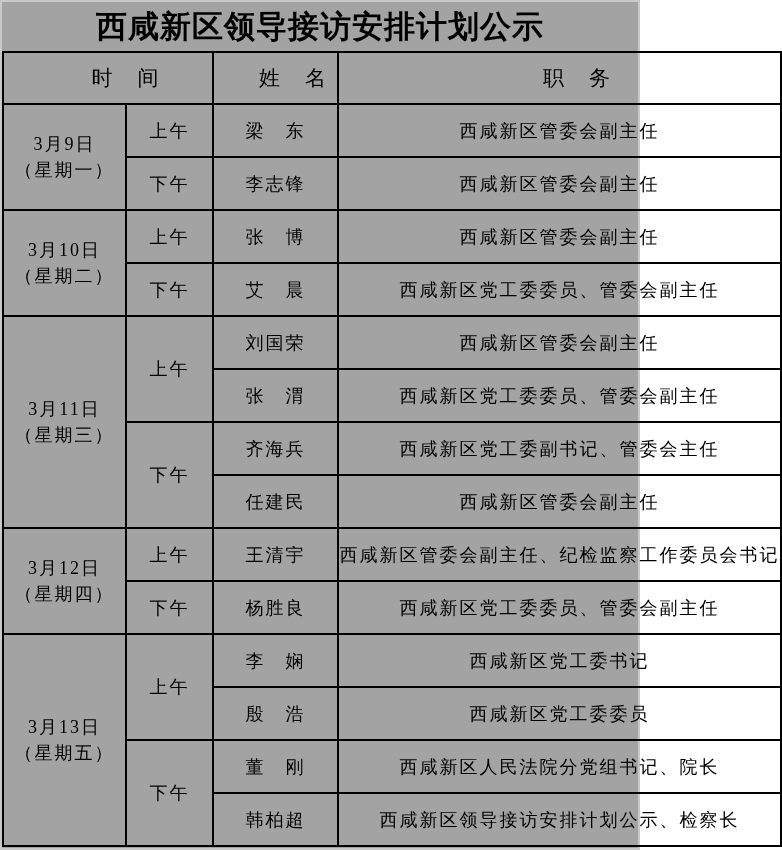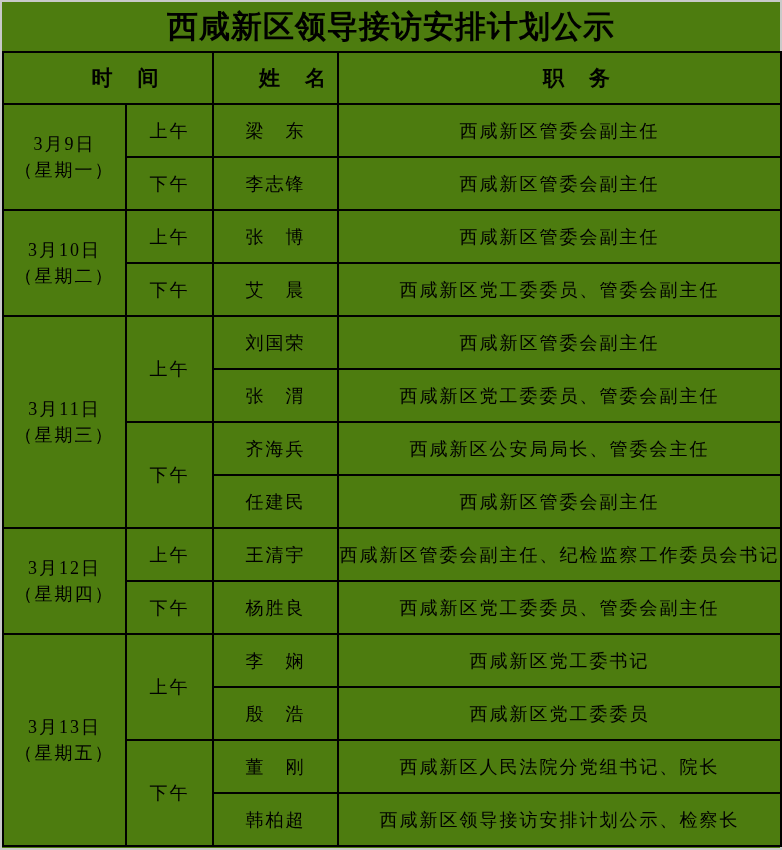--- a/index.html
+++ b/index.html
@@ -3,25 +3,25 @@
 <meta charset="utf-8">
 <style>
   html, body { margin: 0; padding: 0; }
   body {
     width: 782px;
     font-family: "Liberation Serif", "DejaVu Serif", serif;
     background: #ffffff;
     color: #000000;
   }
   .page {
-    width: 782px;
+    width: 640px;
     height: 850px;
     box-sizing: border-box;
     border: 2px solid #c9c9c9;
-    background: #4d7c0f;
+    background: #a3a3a3;
   }
   .title {
     height: 49px;
     display: flex;
     align-items: center;
     justify-content: center;
     font-size: 31px;
     font-weight: bold;
     letter-spacing: 1px;
     white-space: nowrap;
@@ -37,21 +37,21 @@
     vertical-align: middle;
     padding: 0;
     font-size: 18px;
     letter-spacing: 2px;
     overflow: hidden;
     white-space: nowrap;
   }
   tr.header-row { height: 52px; }
   tr.header-row td {
     font-size: 21px;
-    font-weight: bold;
+    font-weight: normal;
     letter-spacing: 2px;
     padding-left: 36px;
   }
   tr.body-row { height: 53px; }
   td.date-cell { line-height: 26px; margin-left: 42px; }
   td.name-cell { font-size: 19px; }
   td.position-cell { letter-spacing: 2px; }
 </style>
 </head>
 <body>
@@ -113,21 +113,21 @@
       <td class="name-cell">刘国荣</td>
       <td class="position-cell">西咸新区管委会副主任</td>
     </tr>
     <tr class="body-row">
       <td class="name-cell">张　渭</td>
       <td class="position-cell">西咸新区党工委委员、管委会副主任</td>
     </tr>
     <tr class="body-row">
       <td class="period-cell" rowspan="2">下午</td>
       <td class="name-cell">齐海兵</td>
-      <td class="position-cell">西咸新区公安局局长、管委会主任</td>
+      <td class="position-cell">西咸新区党工委副书记、管委会主任</td>
     </tr>
     <tr class="body-row">
       <td class="name-cell">任建民</td>
       <td class="position-cell">西咸新区管委会副主任</td>
     </tr>
 
     <tr class="body-row">
       <td class="date-cell" rowspan="2">
         <div>3月12日</div>
         <div>（星期四）</div>

